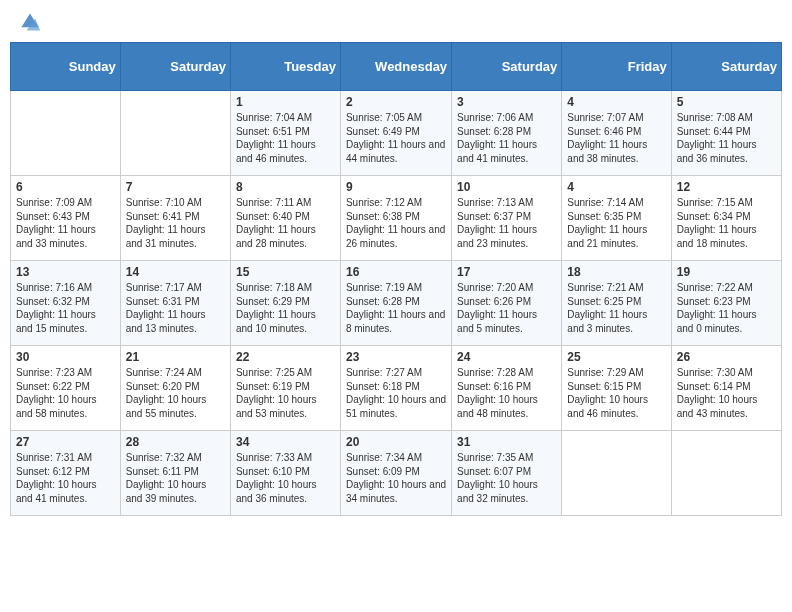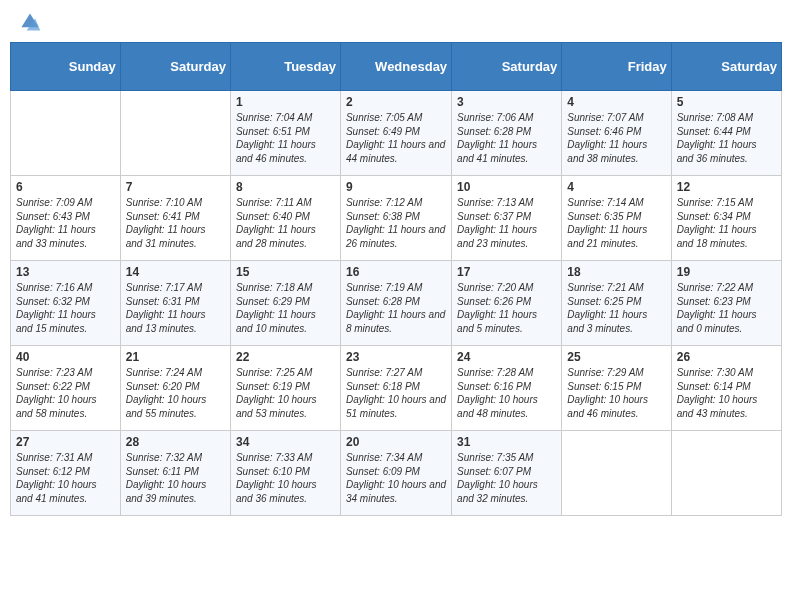--- a/index.html
+++ b/index.html
@@ -80,21 +80,20 @@
     .day-num {
       font-size: 12px;
       font-weight: bold;
       display: block;
       margin-bottom: 2px;
     }
     .cell-content {
       font-size: 10px;
       line-height: 1.35;
       color: #333;
-      font-style: italic;
     }
     .empty-cell {
       background: #fff !important;
     }
   </style>
 </head>
 <body>
 
 <div class="header-area">
   <div class="logo">
@@ -245,21 +244,21 @@
         </td>
         <td>
           <span class="day-num">19</span>
           <div class="cell-content">Sunrise: 7:22 AM
 Sunset: 6:23 PM
 Daylight: 11 hours and 0 minutes.</div>
         </td>
       </tr>
       <tr>
         <td>
-          <span class="day-num">40</span>
+          <span class="day-num">30</span>
           <div class="cell-content">Sunrise: 7:23 AM
 Sunset: 6:22 PM
 Daylight: 10 hours and 58 minutes.</div>
         </td>
         <td>
           <span class="day-num">21</span>
           <div class="cell-content">Sunrise: 7:24 AM
 Sunset: 6:20 PM
 Daylight: 10 hours and 55 minutes.</div>
         </td>

